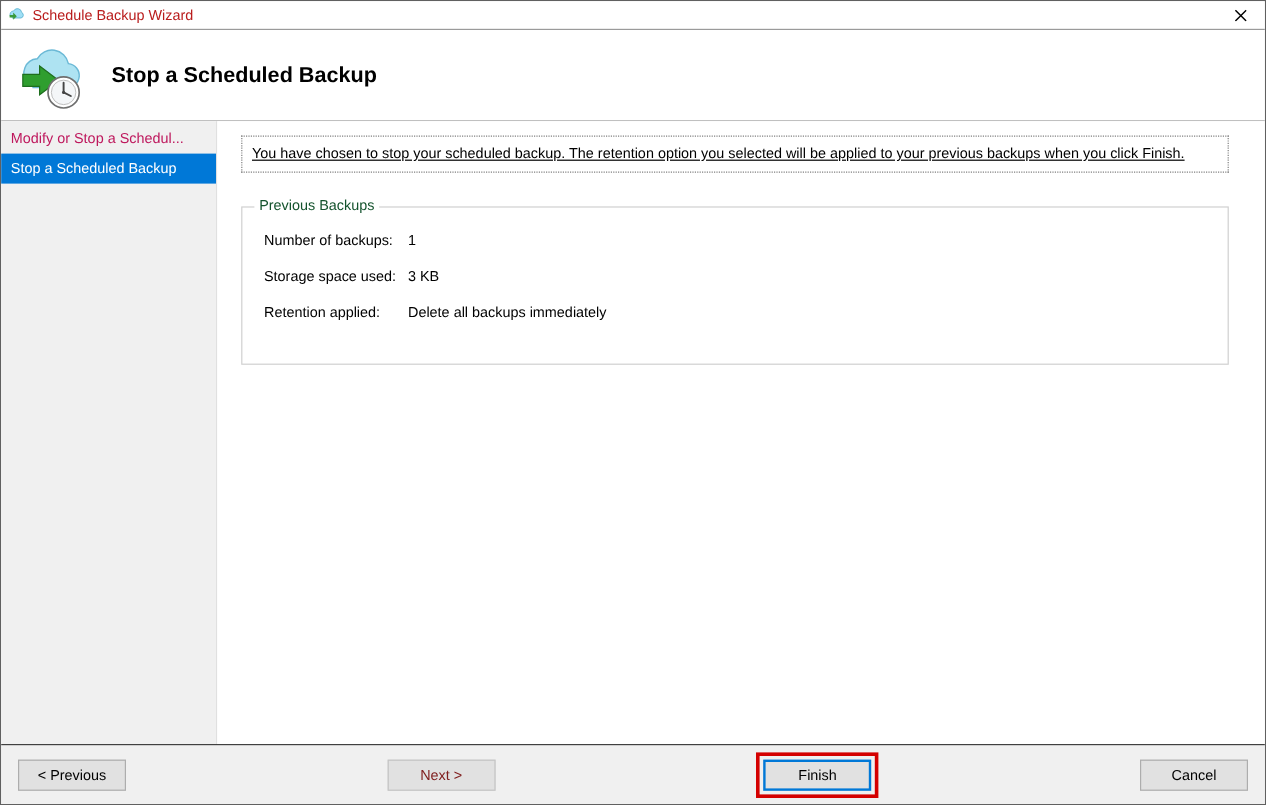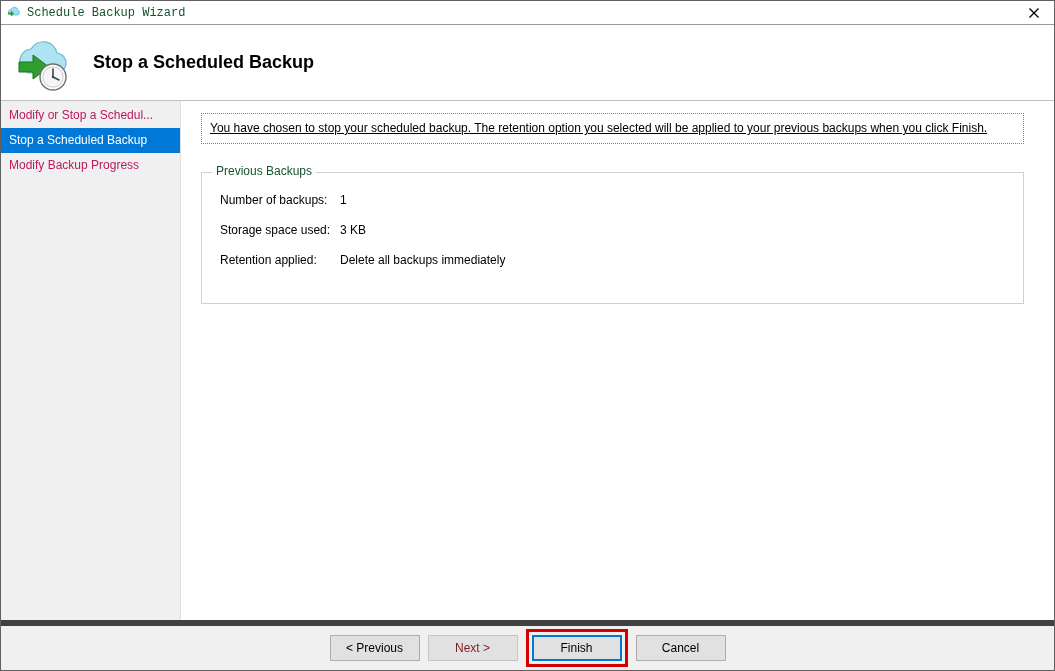--- a/index.html
+++ b/index.html
@@ -19,21 +19,21 @@
     background: #fff;
   }
   .titlebar {
     height: 24px;
     display: flex; align-items: center;
     padding: 0 0 0 4px;
     border-bottom: 1px solid #9a9a9a;
     background: #fff;
   }
   .titlebar .title-icon { width: 16px; height: 16px; margin-right: 6px; }
-  .titlebar .title-text { flex: 1; font-size: 12px; color: #14532d; font-family: Liberation Mono, monospace; }
+  .titlebar .title-text { flex: 1; font-size: 12px; color: #b91c1c; }
   .titlebar .close-btn {
     width: 40px; height: 24px;
     display: flex; align-items: center; justify-content: center;
     font-size: 14px; color: #000; cursor: default;
   }
 
   .header {
     height: 76px;
     display: flex; align-items: center;
     padding: 0 8px;
@@ -97,23 +97,23 @@
     display: flex; align-items: baseline;
     margin-bottom: 16px;
     font-size: 12px;
   }
   .kv-row:last-child { margin-bottom: 0; }
   .kv-label { width: 120px; color: #000; }
   .kv-value { color: #000; }
 
   .footer {
     height: 50px;
-    border-top: 6px solid #404040;
+    border-top: 1px solid #404040;
     background: #f0f0f0;
-    display: flex; align-items: center; justify-content: center;
+    display: flex; align-items: center; justify-content: space-between;
     padding: 4px 14px;
     gap: 8px;
   }
   .btn {
     width: 90px; height: 26px;
     background: #e1e1e1;
     border: 1px solid #adadad;
     font-size: 12px;
     font-family: inherit;
     color: #000;
@@ -171,21 +171,20 @@
       </svg>
     </span>
     <h1>Stop a Scheduled Backup</h1>
   </div>
 
   <div class="body">
 
     <div class="sidebar">
       <div class="sidebar-item">Modify or Stop a Schedul...</div>
       <div class="sidebar-item active">Stop a Scheduled Backup</div>
-      <div class="sidebar-item">Modify Backup Progress</div>
     </div>
 
     <div class="content">
       <div class="info-box">You have chosen to stop your scheduled backup. The retention option you selected will be applied to your previous backups when you click Finish.</div>
 
       <div class="fieldset">
         <span class="fieldset-legend">Previous Backups</span>
 
         <div class="kv-row">
           <span class="kv-label">Number of backups:</span>

